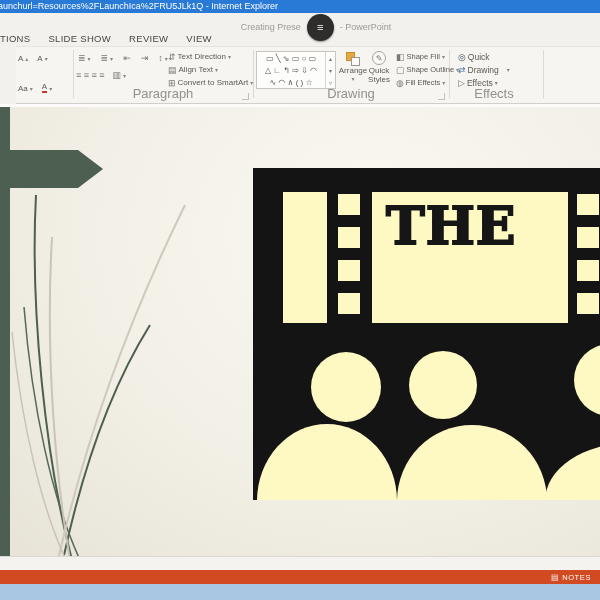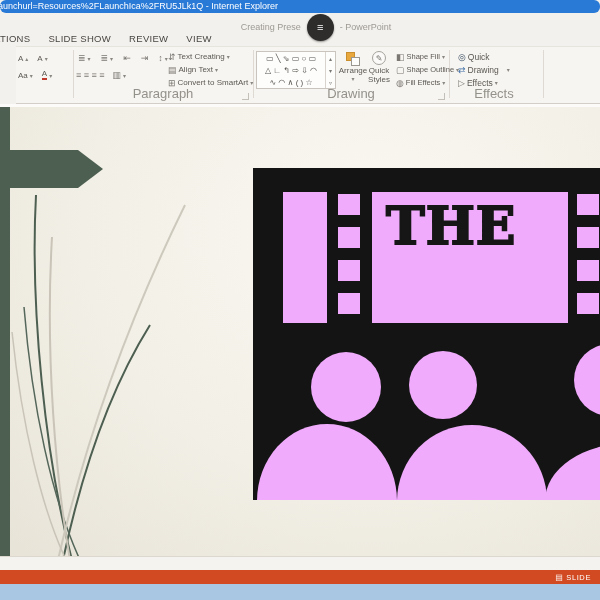--- a/index.html
+++ b/index.html
@@ -2,21 +2,21 @@
 <html><head>
 <meta charset="utf-8">
 <style>
   * { margin:0; padding:0; box-sizing:border-box; }
   html,body { width:600px; height:600px; }
   body { font-family:"Liberation Sans", sans-serif; overflow:hidden; background:#f3f1ed; }
   #stage { position:relative; width:600px; height:600px; overflow:hidden; }
 
   
   .titlebar { position:absolute; top:0; left:0; width:600px; height:13px; background:#2979d6;
-    color:#fff; font-size:9px; line-height:13px; white-space:nowrap; overflow:hidden;border-radius:6px; }
+    color:#fff; font-size:9px; line-height:13px; white-space:nowrap; overflow:hidden; }
   .titlebar span { margin-left:-2px; }
 
   
   .chrome { position:absolute; top:13px; left:16px; width:600px; height:116px; background:#f3f1ed;padding-left:44px; }
   .apptitle { position:absolute; top:6px; left:0; width:600px; height:16px;
     display:flex; justify-content:center; align-items:center; gap:6px;
     color:#9d9a94; font-size:9px; }
   .badge { width:27px; height:27px; border-radius:50%; background:#2e2d2c;
     box-shadow:0 1px 2px rgba(0,0,0,.4); color:#fff; font-size:11px; font-weight:bold;
     display:flex; align-items:center; justify-content:center; position:relative; z-index:5; }
@@ -32,21 +32,21 @@
   .grouplabel { position:absolute; bottom:2px; font-size:13px; color:#94918b; text-align:center; }
   .launcher { position:absolute; bottom:3px; width:7px; height:7px;
     border-right:1px solid #b7b3ac; border-bottom:1px solid #b7b3ac; opacity:.8; }
   .rbtn { display:inline-flex; align-items:center; gap:2px; padding:1px 2px; border-radius:2px; }
   .ric { font-size:9px; color:#7b7873; }
   .arr { font-size:6px; color:#8a8781; }
 
   
   .g-font { position:absolute; left:0; top:4px; width:56px; }
   .g-font .r1, .g-font .r2 { display:flex; gap:5px; align-items:center; height:14px; }
-  .g-font .r2 { margin-top:3px; }
+  .g-font .r2 { margin-top:16px; }
   .colorA { border-bottom:2px solid #c0392b; line-height:8px; }
 
   
   .g-par-icons { position:absolute; left:60px; top:4px; width:88px; }
   .g-par-icons .r1, .g-par-icons .r2 { display:flex; gap:6px; align-items:center; height:14px; }
   .g-par-icons .r2 { margin-top:3px; }
   .g-par-menu { position:absolute; left:150px; top:3px; width:86px; }
   .g-par-menu .rbtn { display:flex; height:13px; white-space:nowrap; }
 
   
@@ -76,21 +76,21 @@
 
   
   .gapline { position:absolute; top:104px; left:0; width:600px; height:3px; background:#fcfbf9; }
   .slide { position:absolute; top:107px; left:0; width:600px; height:449px; overflow:hidden;
     background:radial-gradient(ellipse at 62% 28%, #faf8f2 0%, #f2efe6 55%, #e7e3d7 100%); }
   .slide svg { position:absolute; left:0; top:0; }
 
   
   .clipart { position:absolute; left:253px; top:61px; width:360px; height:332px;
     background:#141414; overflow:hidden; }
-  .cg { position:absolute; background:#f0abfc; }
+  .cg { position:absolute; background:#fef9c3; }
   .filmrect { left:30px; top:24px; width:44px; height:131px; }
   .screen { left:119px; top:24px; width:196px; height:131px; }
   .sp { width:22px; height:21px; }
   .head { border-radius:50%; }
   .body { border-radius:50%; }
   .theend { position:absolute; font-family:"DejaVu Serif", serif; font-weight:bold;
     color:#161616; -webkit-text-stroke:2px #161616; line-height:1; white-space:nowrap; }
   .t-the { left:14px; top:8px; font-size:52px; letter-spacing:1px; }
   .t-end { left:46px; top:59px; font-size:54px; letter-spacing:1px; }
 
@@ -183,21 +183,21 @@
           <span class="ric">≡ ≡ ≡ ≡</span>
           <span class="rbtn">
               <span class="ric">▥</span>
               <span class="arr">▾</span>
             </span>
         </div>
       </div>
       <div class="g-par-menu">
         <span class="rbtn">
             <span class="ric">⇵</span>
-            <span>Text Creating</span>
+            <span>Text Direction</span>
             <span class="arr">▾</span>
           </span>
         <span class="rbtn">
             <span class="ric">▤</span>
             <span>Align Text</span>
             <span class="arr">▾</span>
           </span>
         <span class="rbtn">
             <span class="ric">⊞</span>
             <span>Convert to SmartArt</span>
@@ -313,17 +313,17 @@
       <div class="cg head" style="left:58px;top:184px;width:70px;height:70px"></div>
       <div class="cg head" style="left:156px;top:183px;width:68px;height:68px"></div>
       <div class="cg head" style="left:321px;top:176px;width:72px;height:72px"></div>
     </div>
   </div>
 
   <div class="slide-bottom"></div>
 
   <div class="statusbar">
     <span class="ic">▤</span>
-    <span>SLIDE</span>
+    <span>NOTES</span>
   </div>
 
   <div class="bottomband"></div>
 </div>
 
 </body></html>

